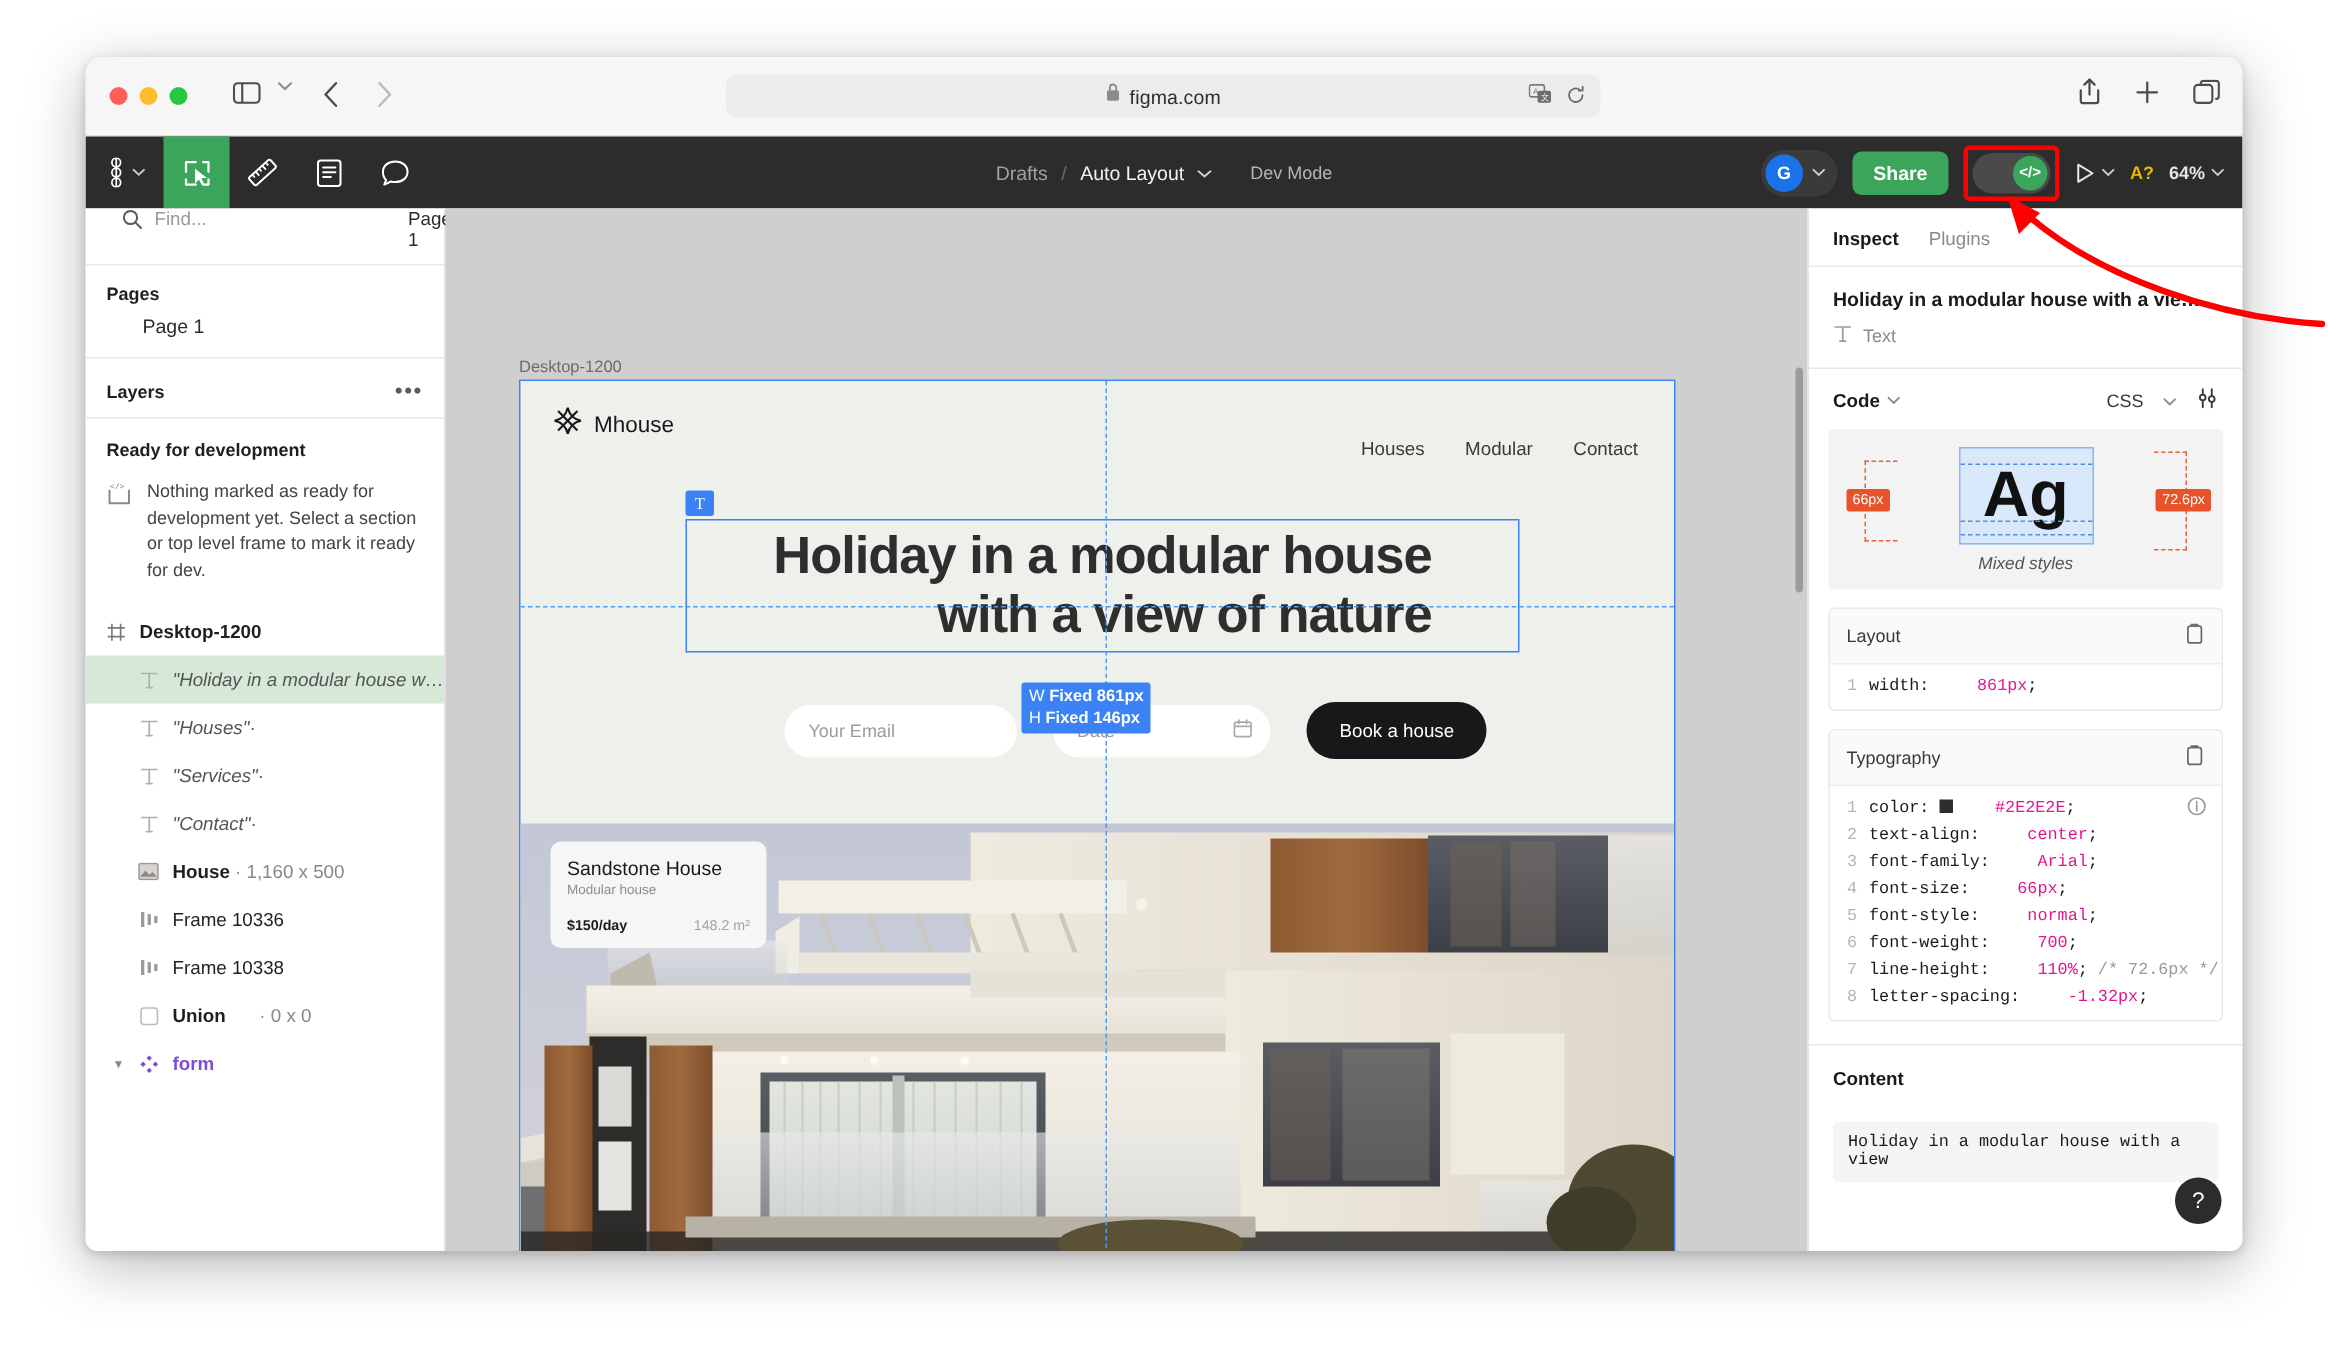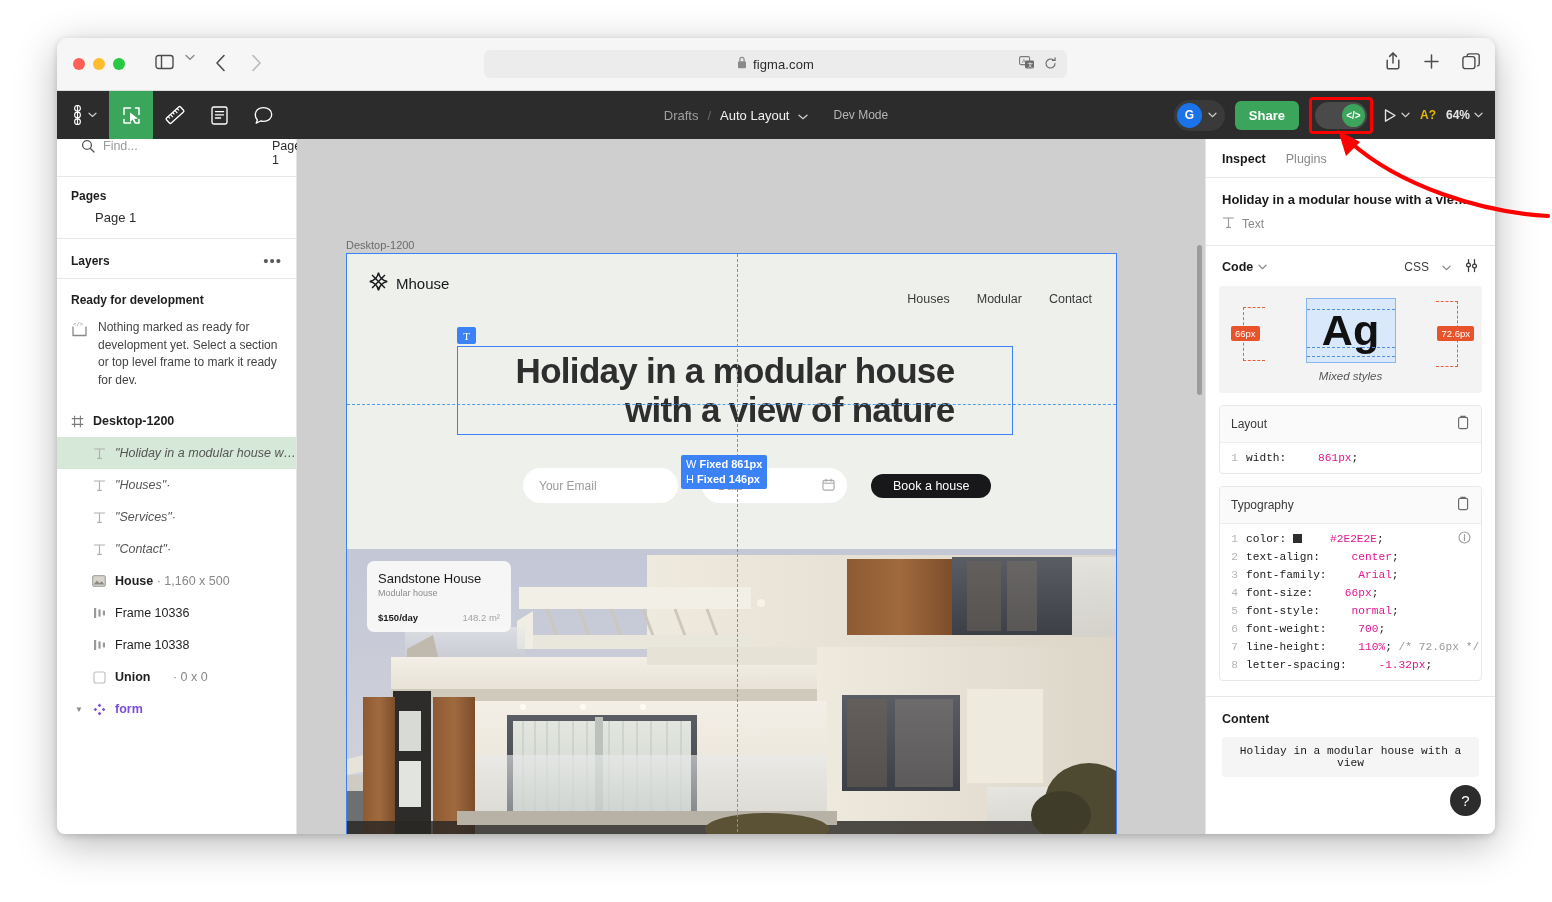--- a/index.html
+++ b/index.html
@@ -214,21 +214,21 @@
     display: flex; align-items: center; gap: 24px;
   }
   .fld {
     height: 35px; background: #fff; border-radius: 18px;
     display: flex; align-items: center; padding: 0 16px;
     font-size: 12px; color: #9b9b9b;
   }
   #fld-email { width: 155px; }
   #fld-date { width: 145px; justify-content: space-between; padding-right: 12px; }
   #book-btn {
-    height: 24px; background: #18181b; color: #fff; border-radius: 19px;
+    height: 38px; background: #18181b; color: #fff; border-radius: 19px;
     display: flex; align-items: center; padding: 0 22px; font-size: 12.5px;
   }
 
   #photo {
     position: absolute; left: 0; top: 295px; right: 0; bottom: 0;
     overflow: hidden;
     background: linear-gradient(#c8cbd8 0%, #cfd1dc 40%, #d7d5d6 100%);
   }
   #card {
     position: absolute; left: 20px; top: 12px; z-index: 5;
@@ -312,22 +312,22 @@
   .cnum { width: 26px; text-align: right; color: #b5b5b5; flex: none; padding-right: 8px; }
   .ctxt { color: #1a1a1a; white-space: pre; }
   .cval { color: #e0188f; margin-left: 25px; }
   .ccom { color: #9a9a9a; }
   .swatch { display: inline-block; width: 9px; height: 9px; background: #2e2e2e; vertical-align: -1px; margin-right: 3px; }
   #info-i { position: absolute; right: 10px; top: 7px; color: #9a9a9a; font-size: 12px; }
 
   #content-sec { margin-top: 15px; padding: 0 16px; border-top: 1px solid #e8e8e8; padding-top: 15px; }
   #content-title { font-size: 12.5px; font-weight: bold; color: #1a1a1a; }
   #content-box {
-    margin-top: 11px; background: #f5f5f5; border-radius: 4px; padding: 8px 10px;
-    font-family: "Liberation Mono", monospace; font-size: 11.2px; color: #1a1a1a; text-align: center;
+    margin-top: 22px; background: #f5f5f5; border-radius: 4px; padding: 8px 10px;
+    font-family: "Liberation Mono", monospace; font-size: 11.2px; color: #1a1a1a;
   }
   #help-btn {
     position: absolute; right: 14px; bottom: 18px;
     width: 31px; height: 31px; border-radius: 50%; background: #2c2c2c;
     color: #fff; display: flex; align-items: center; justify-content: center;
     font-size: 15px; z-index: 9;
   }
 
   #arrow-svg { position: absolute; left: 1280px; top: 120px; pointer-events: none; z-index: 50; }
 </style>

